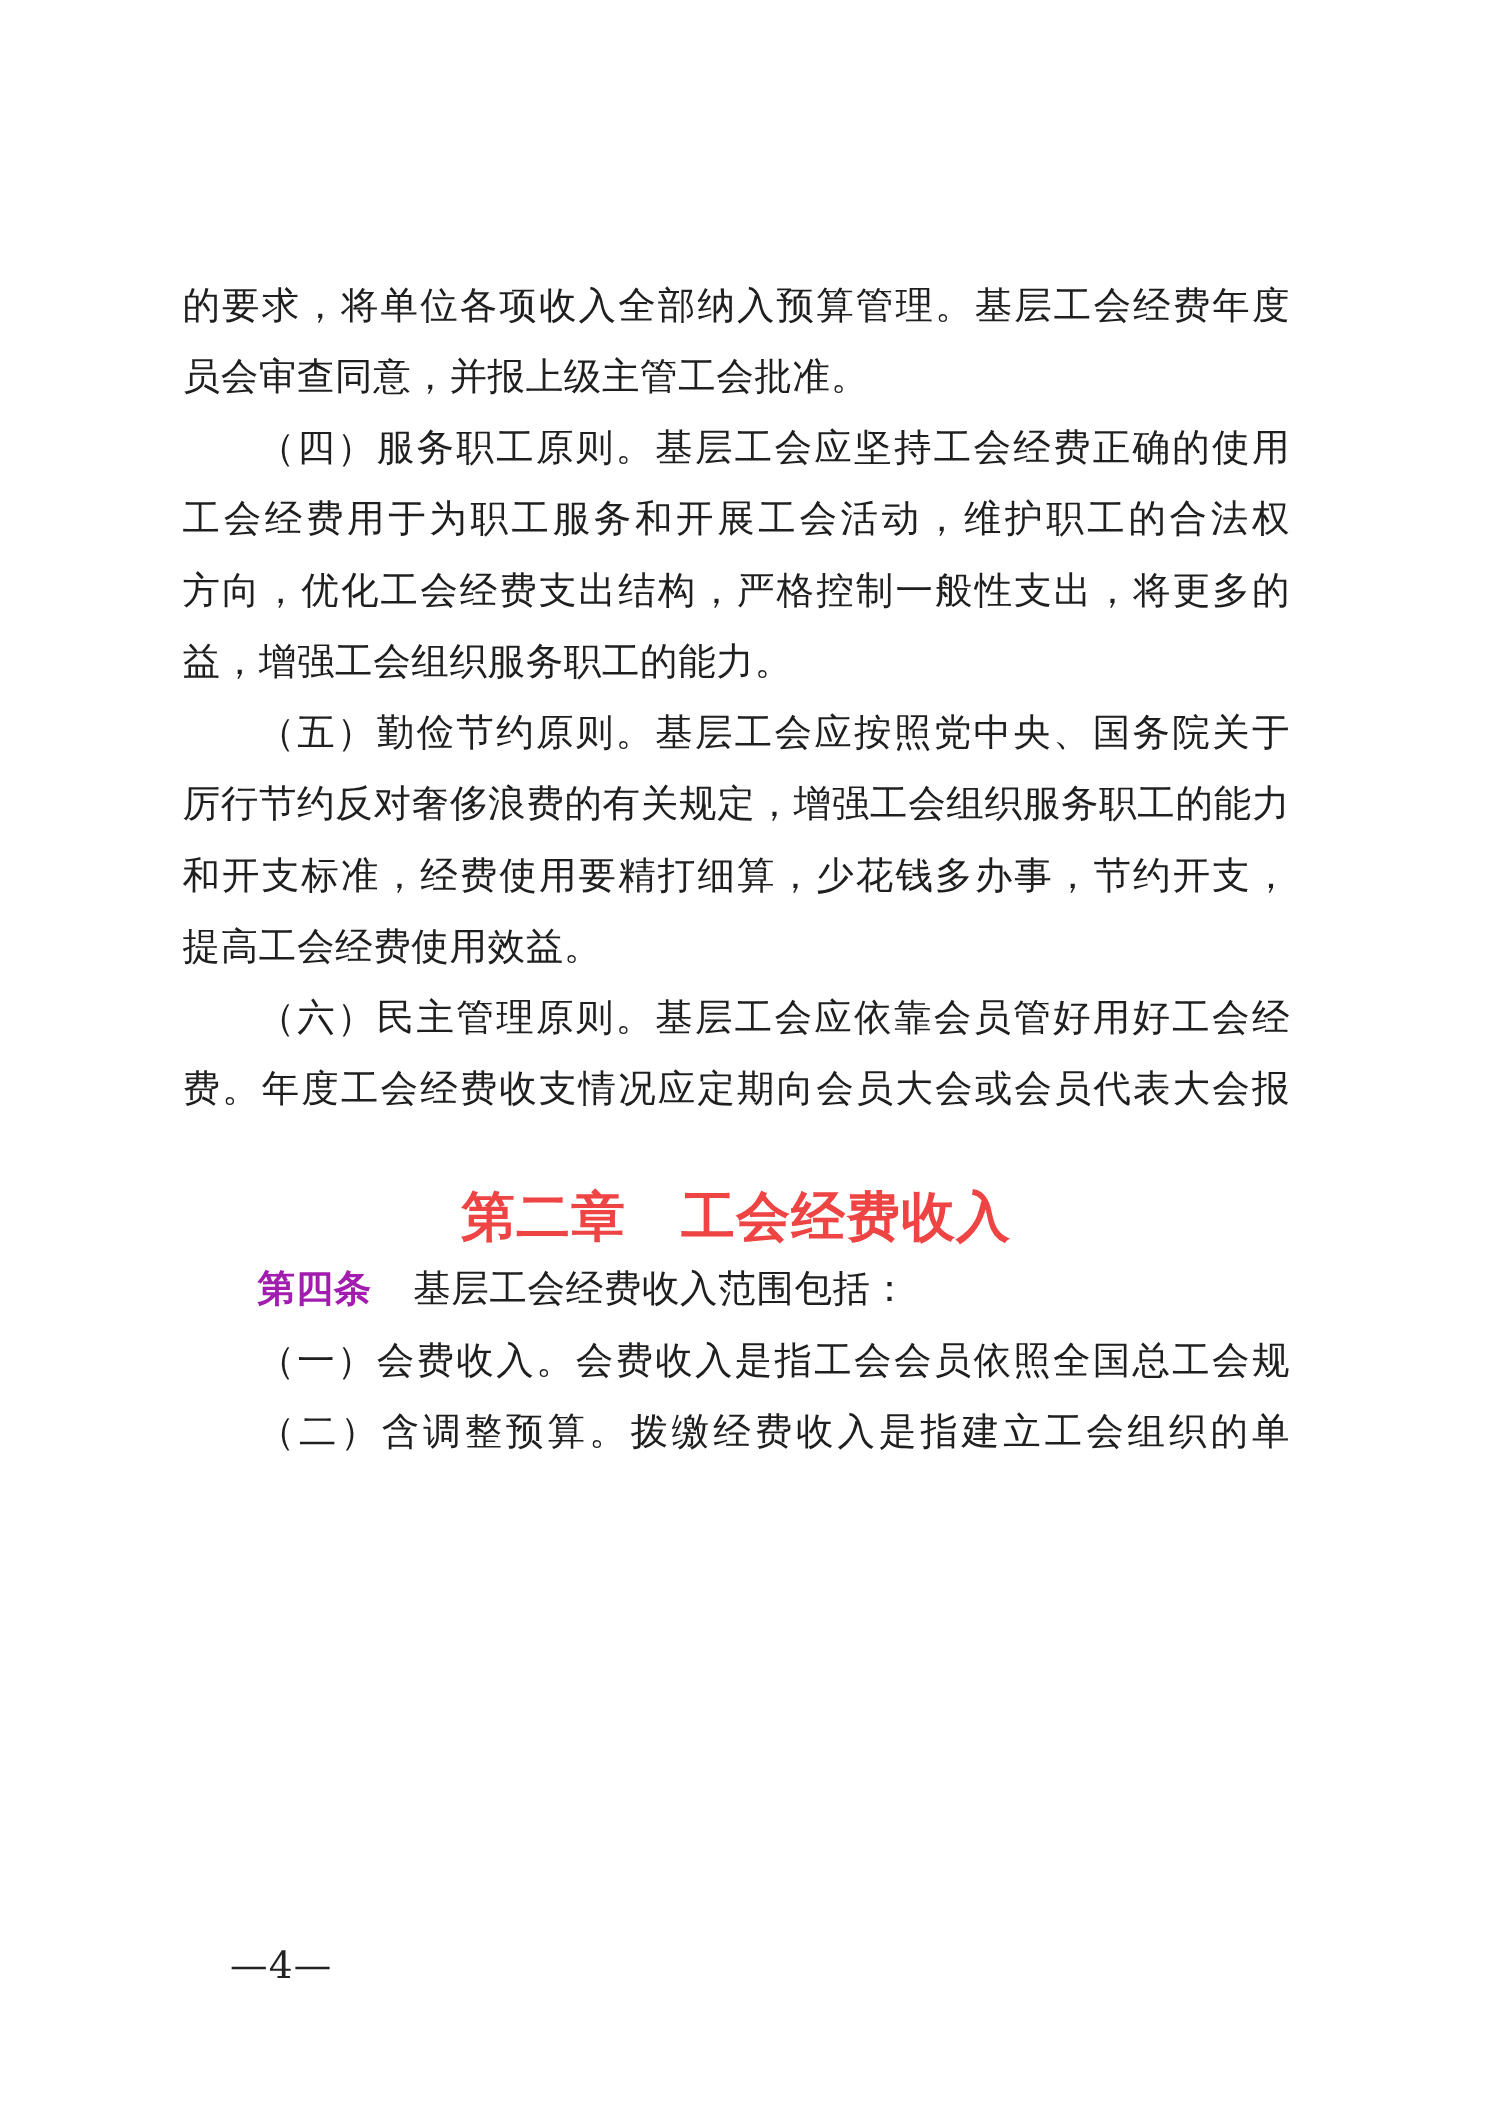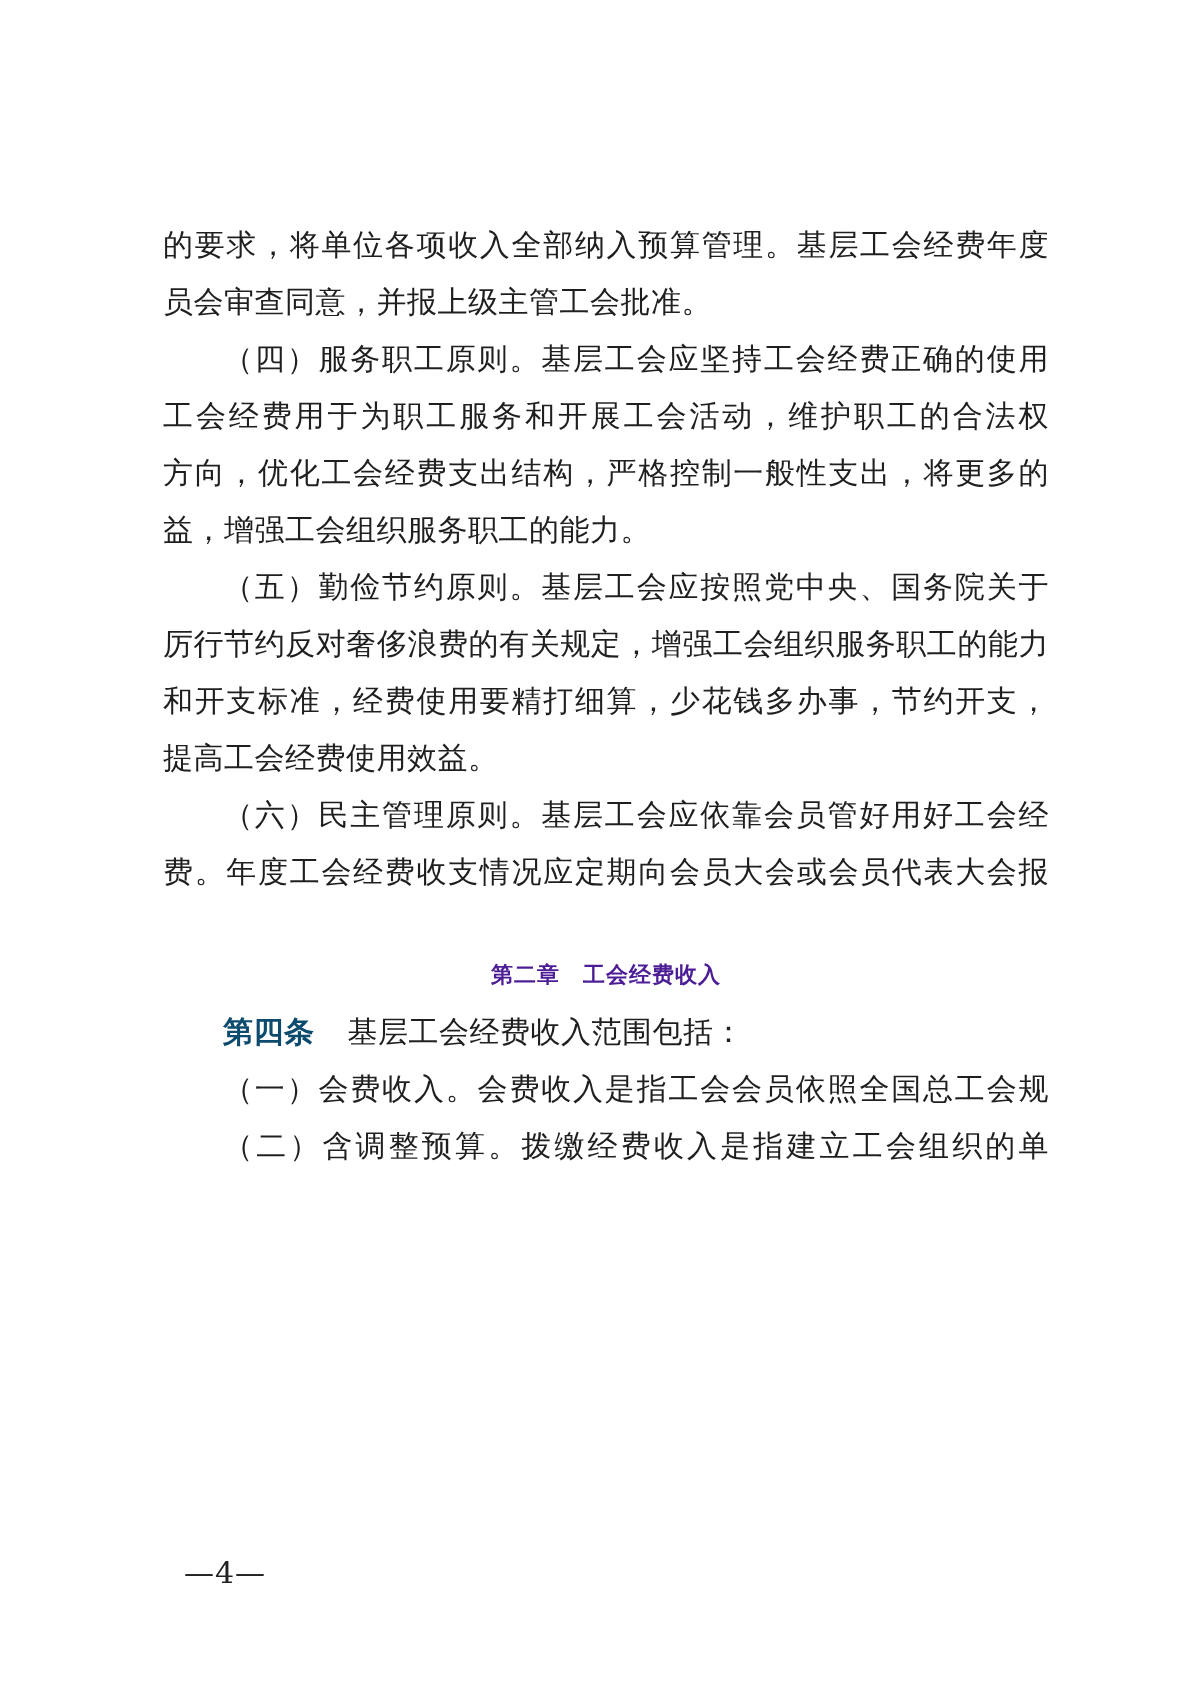--- a/index.html
+++ b/index.html
@@ -10,21 +10,21 @@
   .page {
     position: relative;
     width: 1199px;
     height: 1696px;
     background: #ffffff;
     overflow: hidden;
     font-family: "DejaVu Serif", "Liberation Serif", serif;
   }
   .text-block {
     position: absolute;
-    left: 163px;
+    left: 146px;
     top: 216px;
     width: 886px;
   }
   .line {
     height: 57px;
     line-height: 57px;
     font-size: 30px;
     color: #1f1f1f;
     text-align: justify;
     overflow: hidden;
@@ -34,33 +34,33 @@
     text-align-last: justify;
   }
   .p-start {
     text-indent: 2em;
   }
   .chapter {
     height: 57px;
     line-height: 57px;
     margin: 46px 0 0 0;
     text-align: center;
-    font-size: 22px;
+    font-size: 43px;
     font-weight: bold;
-    color: #4c1d95;
+    color: #ef4444;
     font-family: "DejaVu Sans", "Liberation Sans", sans-serif;
     letter-spacing: 1px;
   }
   .article-line {
     text-align: left;
     text-align-last: left;
   }
   .article-label {
     font-weight: bold;
-    color: #0c4a6e;
+    color: #a21caf;
     font-family: "DejaVu Sans", "Liberation Sans", sans-serif;
     margin-right: 1.1em;
   }
   .page-number {
     position: absolute;
     left: 184px;
     top: 1556px;
     height: 34px;
     line-height: 34px;
     font-size: 30px;

